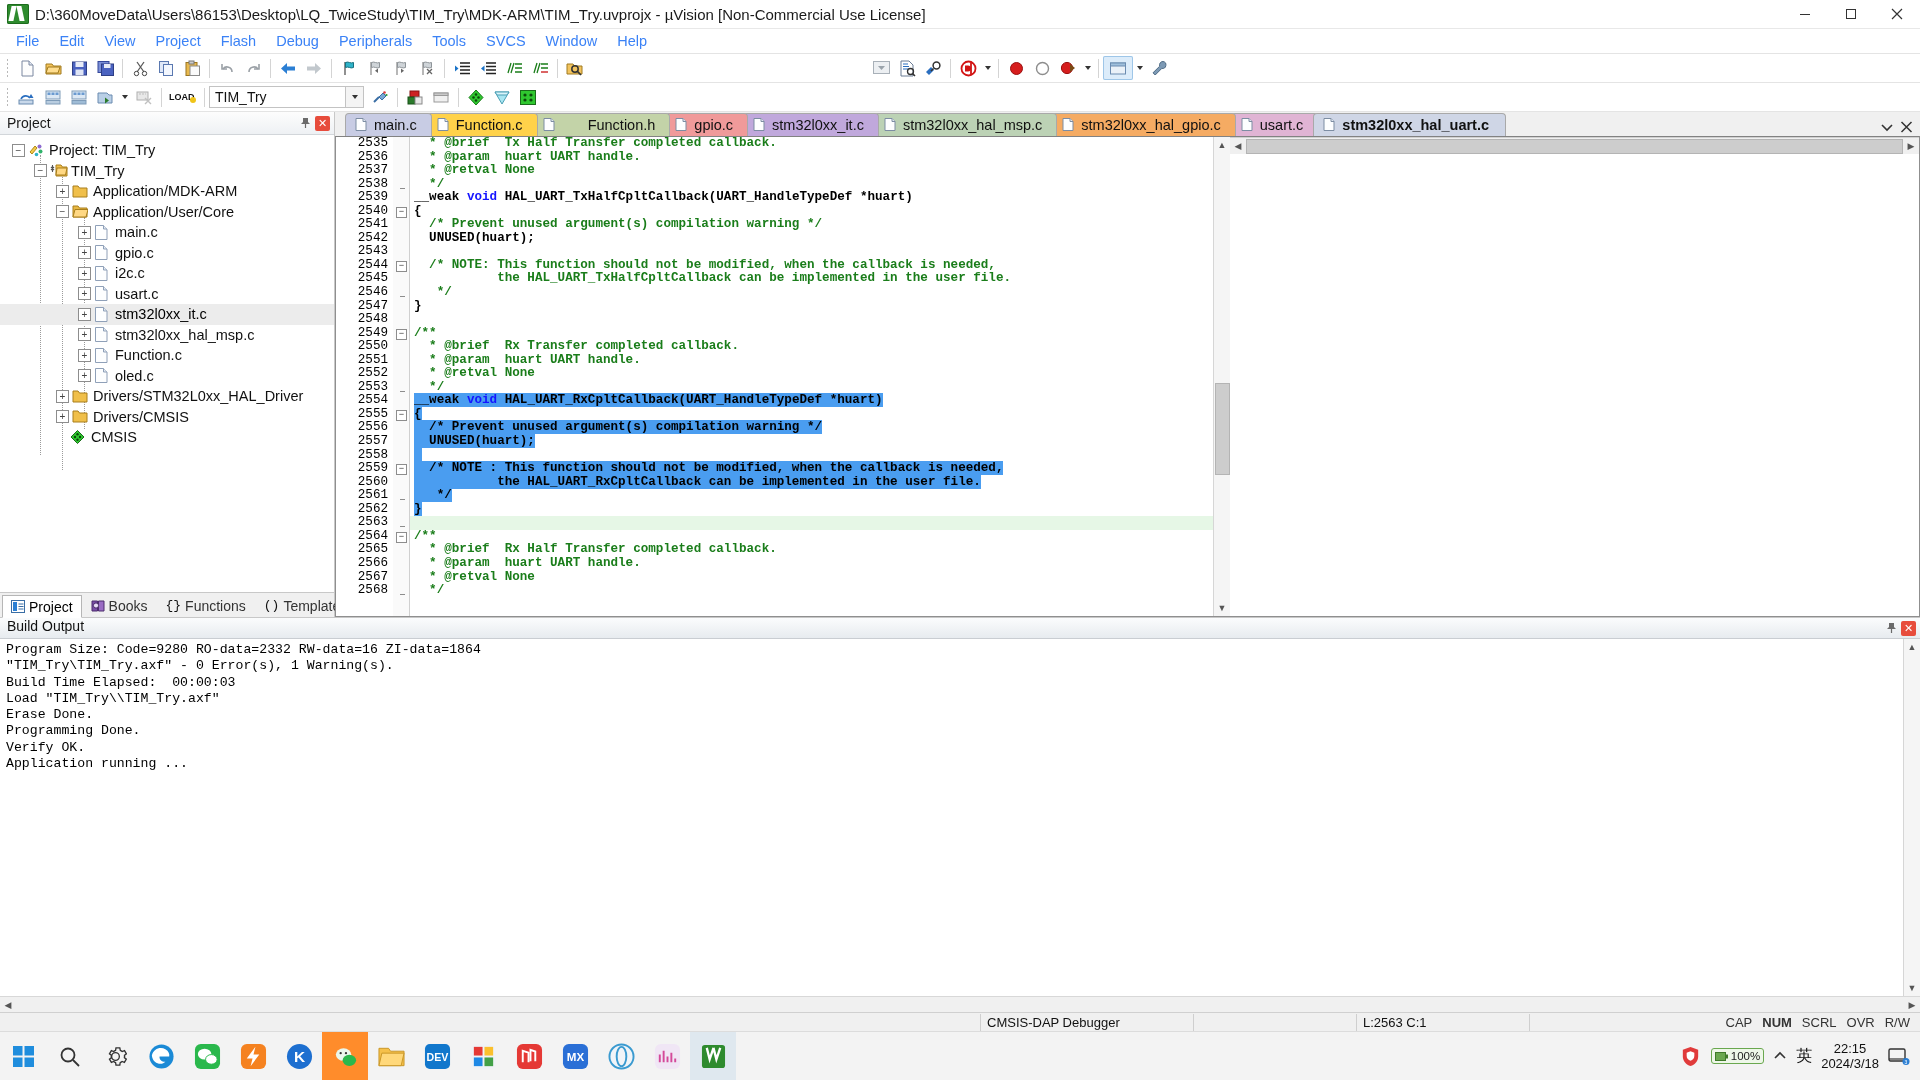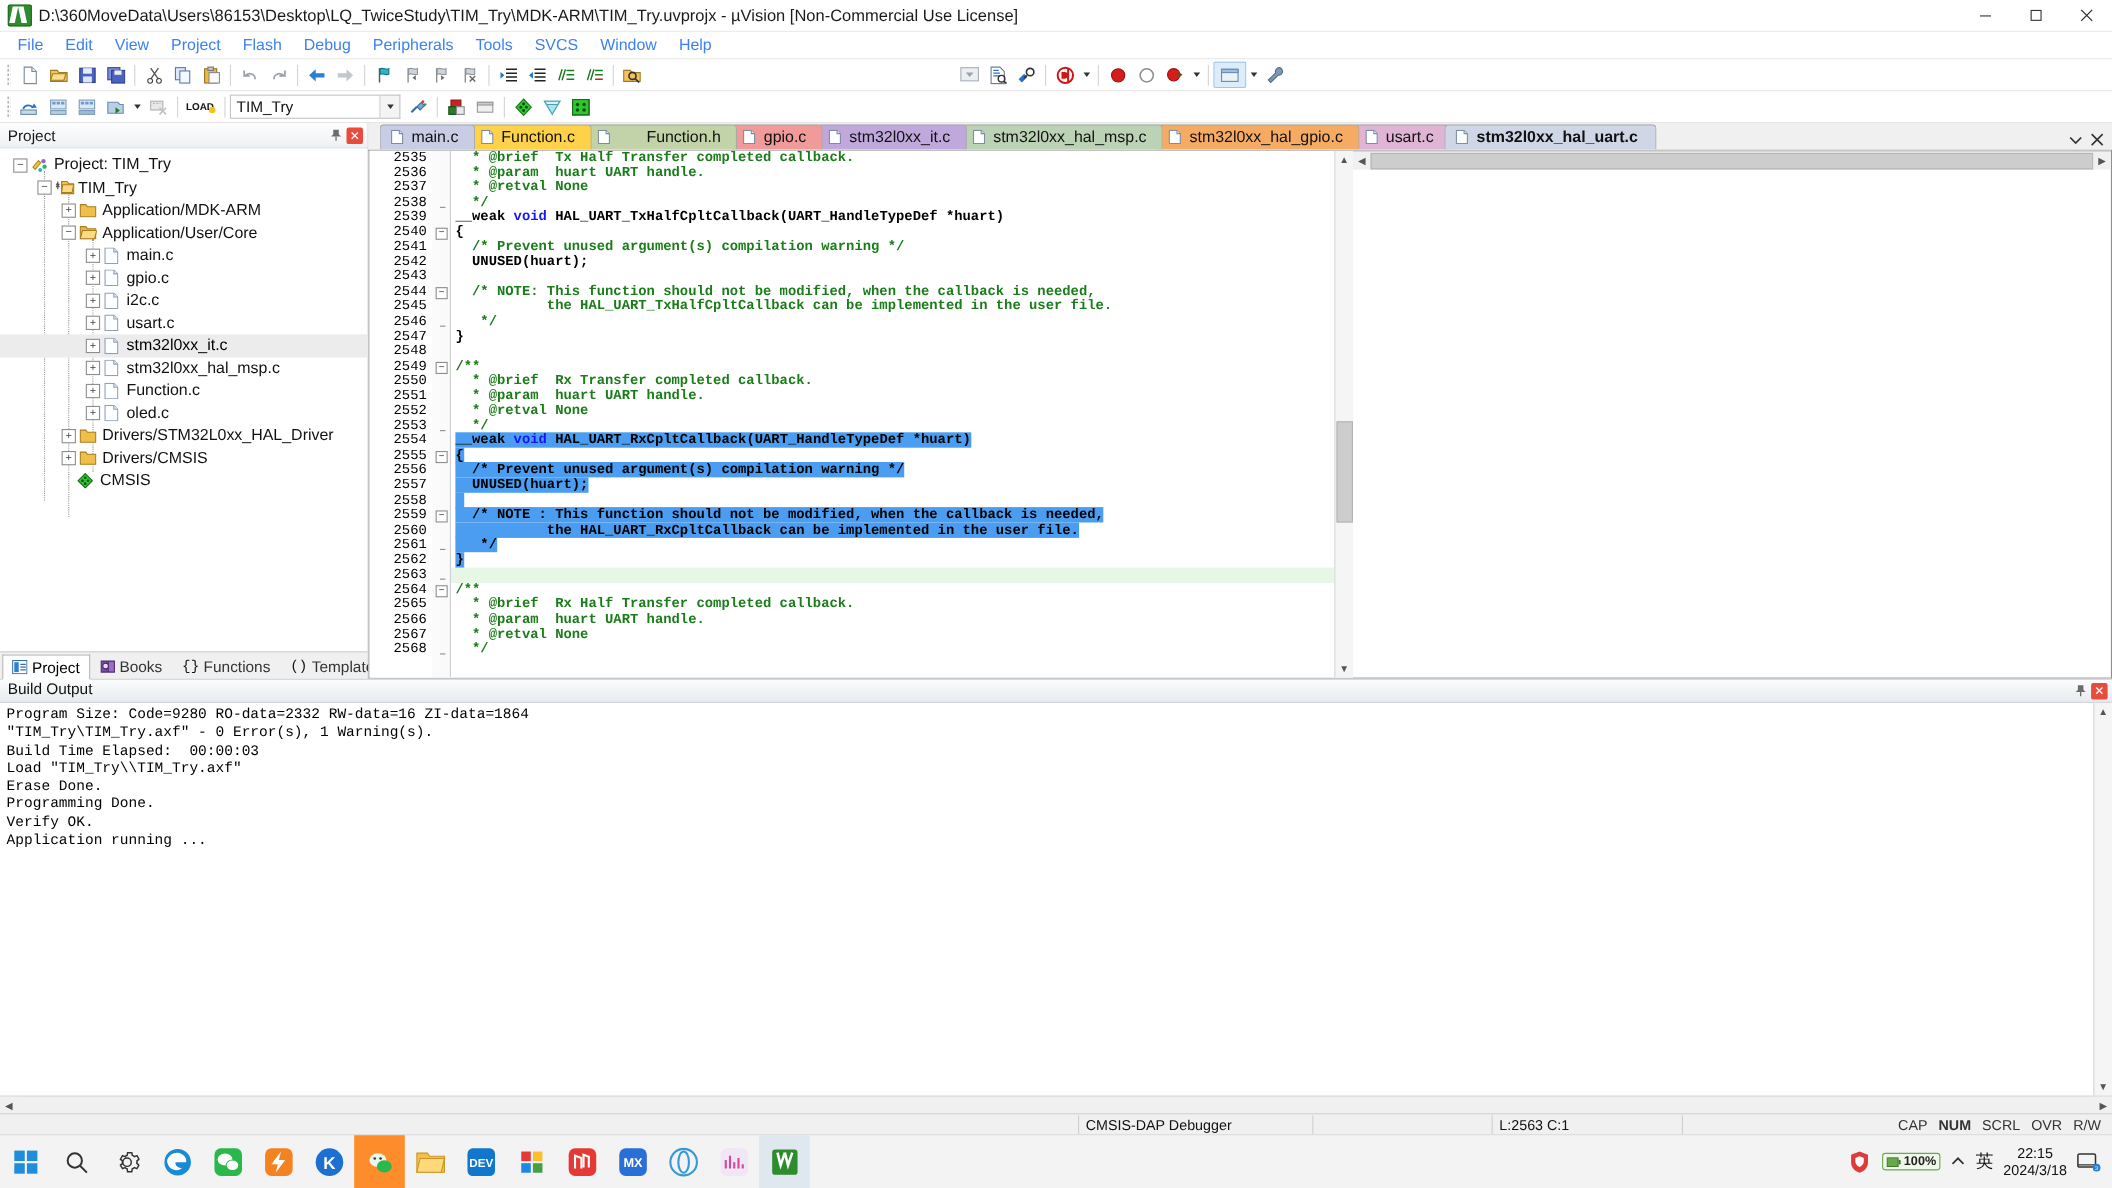--- a/index.html
+++ b/index.html
@@ -112,21 +112,21 @@
   .sb-cell{height:17px;display:flex;align-items:center;padding:0 6px;border-right:1px solid #cfcfcf;white-space:nowrap;}
   .sb-flag{height:17px;display:flex;align-items:center;padding:0 5px;color:#333;}
 
   
   .taskbar{height:48px;background:#f3f3f3;display:flex;align-items:center;flex:0 0 auto;border-top:1px solid #dcdcdc;position:relative;}
   .tb-icon{width:46px;height:48px;display:flex;align-items:center;justify-content:center;position:relative;flex:0 0 auto;}
   .tb-icon.on{background:#ff8c2b;}
   .tb-icon.on2{background:#dfe8ef;}
   .tray{margin-left:auto;display:flex;align-items:center;gap:9px;padding-right:10px;height:48px;}
   .tray-clock{font-size:13px;line-height:15px;color:#111;text-align:center;}
-  .battpill{display:flex;align-items:center;gap:3px;border:1px solid #6aa84f;border-radius:3px;padding:1px 3px;background:#eef7e9;font-size:11.5px;color:#222;font-weight:bold;}
+  .battpill{display:flex;align-items:center;gap:3px;border:1px solid #6aa84f;border-radius:3px;padding:1px 3px;background:#eef7e9;font-size:11.5px;color:#222;}
 </style>
 </head>
 <body>
 
 <div class="app">
 
   <div class="titlebar">
     <div class="title-ico"></div>
     <div class="title-text">D:\360MoveData\Users\86153\Desktop\LQ_TwiceStudy\TIM_Try\MDK-ARM\TIM_Try.uvprojx - µVision  [Non-Commercial Use License]</div>
     <div class="win-btns">

